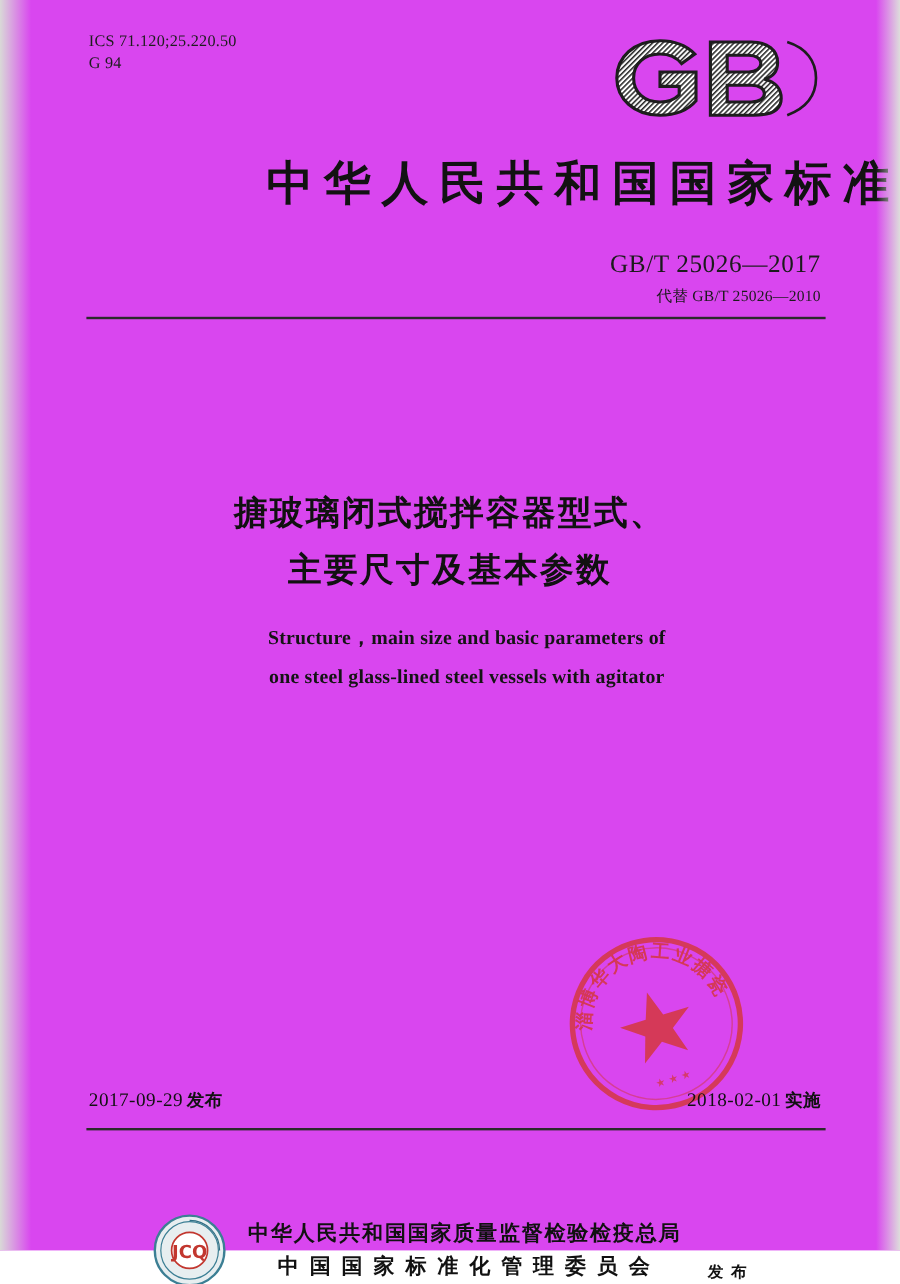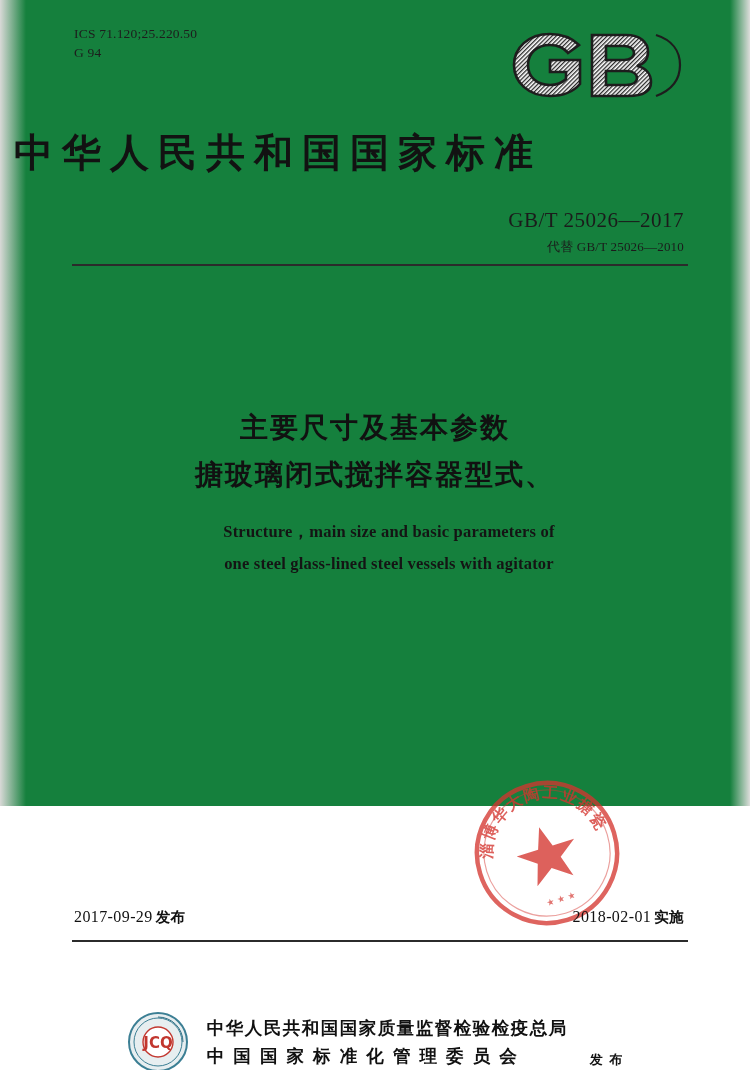--- a/index.html
+++ b/index.html
@@ -9,22 +9,22 @@
   body {
     width: 750px;
     height: 1070px;
     background: #ffffff;
     font-family: "Liberation Serif", serif;
     overflow: hidden;
   }
   .page {
     position: relative;
     width: 750px;
-    height: 806px;
-    background: #15803d;
+    height: 1042px;
+    background: #d946ef;
     box-sizing: border-box;
   }
   
   .page::before {
     content: "";
     position: absolute;
     left: 0; top: 0; bottom: 0;
     width: 26px;
     background: linear-gradient(to right, #d9d9d7, rgba(253,253,251,0));
     pointer-events: none;
@@ -55,21 +55,21 @@
     top: 26px;
     width: 182px;
     height: 78px;
   }
 
   .national-title {
     position: absolute;
     left: 0;
     right: 0;
     top: 126px;
-    text-align: left;
+    text-align: right;
     font-family: Liberation Mono, monospace;
     font-weight: bold;
     font-size: 39px;
     letter-spacing: 9px;
     color: #121212;
     padding-left: 14px;
   }
 
   .std-no-block {
     position: absolute;
@@ -182,20 +182,21 @@
     margin-right: 18px;
     flex: none;
   }
   .issuer-lines {
     font-family: "DejaVu Sans", sans-serif;
     font-weight: bold;
     font-size: 17.5px;
     line-height: 1.6;
     color: #111111;
     letter-spacing: 1.5px;
+    text-align: center;
   }
   .publish-word {
     font-family: "DejaVu Sans", sans-serif;
     font-weight: bold;
     font-size: 13px;
     color: #111111;
     margin-left: 22px;
     align-self: flex-end;
     padding-bottom: 4px;
     letter-spacing: 1px;
@@ -236,22 +237,22 @@
   <div class="national-title">中华人民共和国国家标准</div>
 
   <div class="std-no-block">
     <div class="std-no">GB/T 25026—2017</div>
     <div class="std-replaces">代替 GB/T 25026—2010</div>
   </div>
 
   <div class="rule"></div>
 
   <div class="title-cn">
+    <div>搪玻璃闭式搅拌容器型式、</div>
     <div>主要尺寸及基本参数</div>
-    <div>搪玻璃闭式搅拌容器型式、</div>
   </div>
 
   <div class="title-en">
     <div>Structure，main size and basic parameters of</div>
     <div>one steel glass-lined steel vessels with agitator</div>
   </div>
 
   <div class="stamp">
     <svg viewBox="0 0 150 150" width="150" height="150" xmlns="http://www.w3.org/2000/svg">
       <defs>

